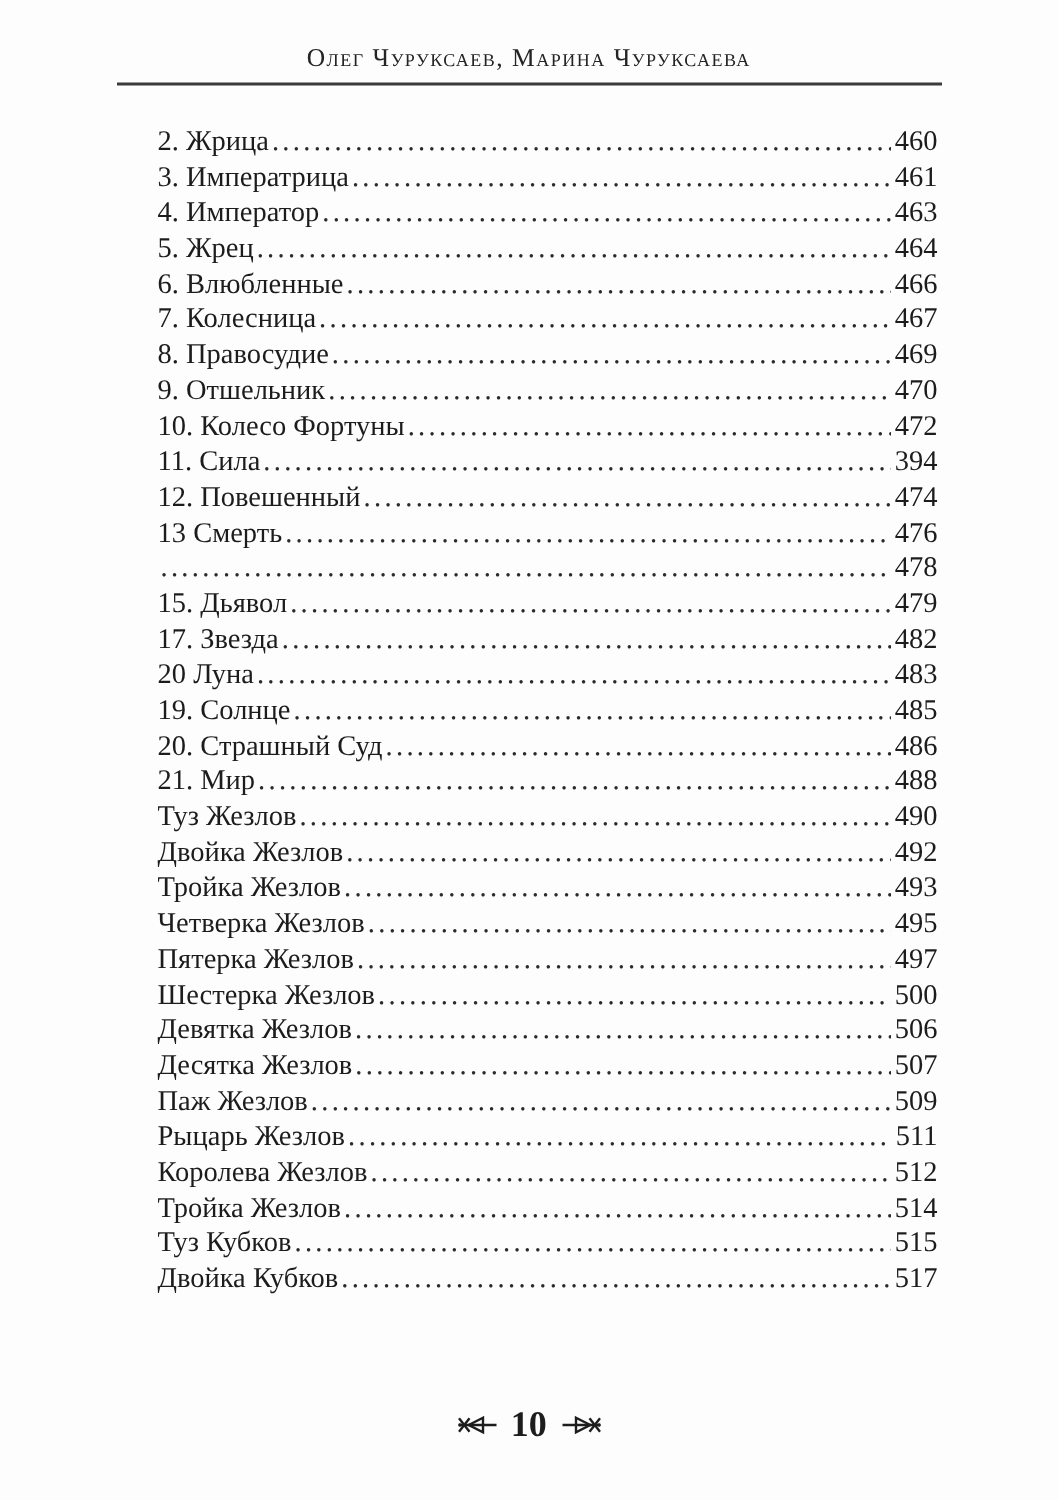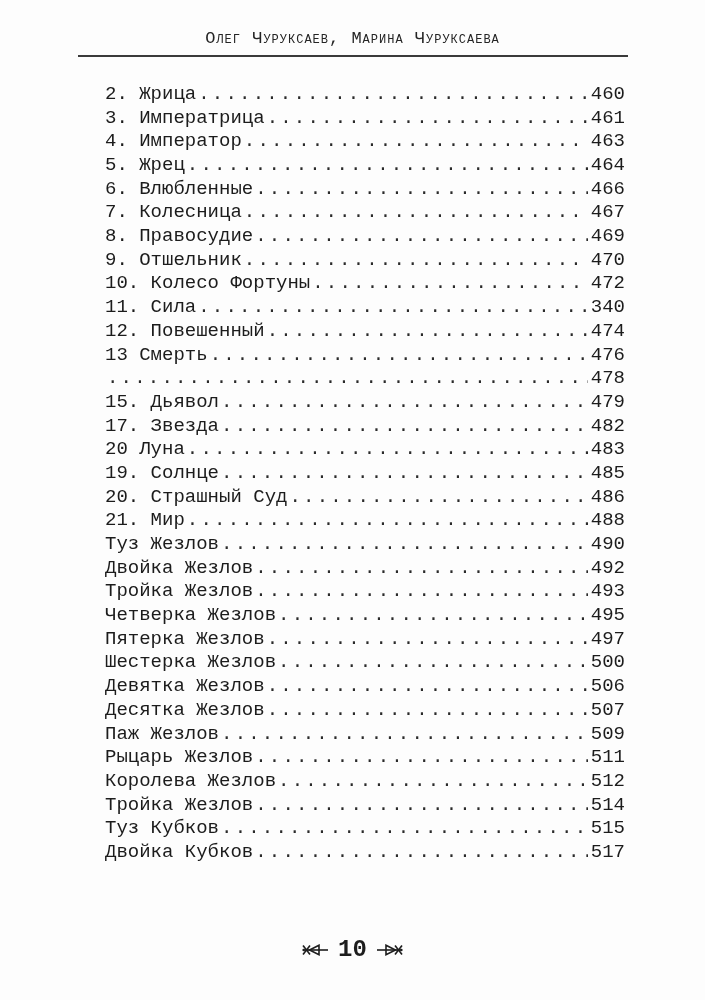--- a/index.html
+++ b/index.html
@@ -11,21 +11,20 @@
     height: 1000px;
     position: relative;
     background: #fdfdfd;
     font-family: "Liberation Serif", "DejaVu Serif", serif;
     color: #1c1c1c;
     overflow: hidden;
   }
   .page {
     position: absolute;
     inset: 0;
-    font-family: Liberation Mono, monospace;
   }
   
   .authors {
     position: absolute;
     top: 29px;
     left: 0;
     width: 705px;
     text-align: center;
     font-size: 17px;
     font-variant: small-caps;
@@ -42,21 +41,21 @@
   }
   
   .toc {
     position: absolute;
     top: 83px;
     left: 105px;
     width: 520px;
   }
   .toc-row {
     display: flex;
-    align-items: flex-end;
+    align-items: flex-start;
     height: 23.7px;
     line-height: 23.7px;
     font-size: 19px;
     white-space: nowrap;
   }
   .toc-label {
     flex: 0 0 auto;
   }
   .toc-dots {
     flex: 1 1 auto;
@@ -155,21 +154,21 @@
 
   <div class="toc-row">
     <span class="toc-label">10. Колесо Фортуны</span>
     <span class="toc-dots"></span>
     <span class="toc-page">472</span>
   </div>
 
   <div class="toc-row">
     <span class="toc-label">11. Сила</span>
     <span class="toc-dots"></span>
-    <span class="toc-page">340</span>
+    <span class="toc-page">394</span>
   </div>
 
   <div class="toc-row">
     <span class="toc-label">12. Повешенный</span>
     <span class="toc-dots"></span>
     <span class="toc-page">474</span>
   </div>
 
   <div class="toc-row">
     <span class="toc-label">13 Смерть</span>

